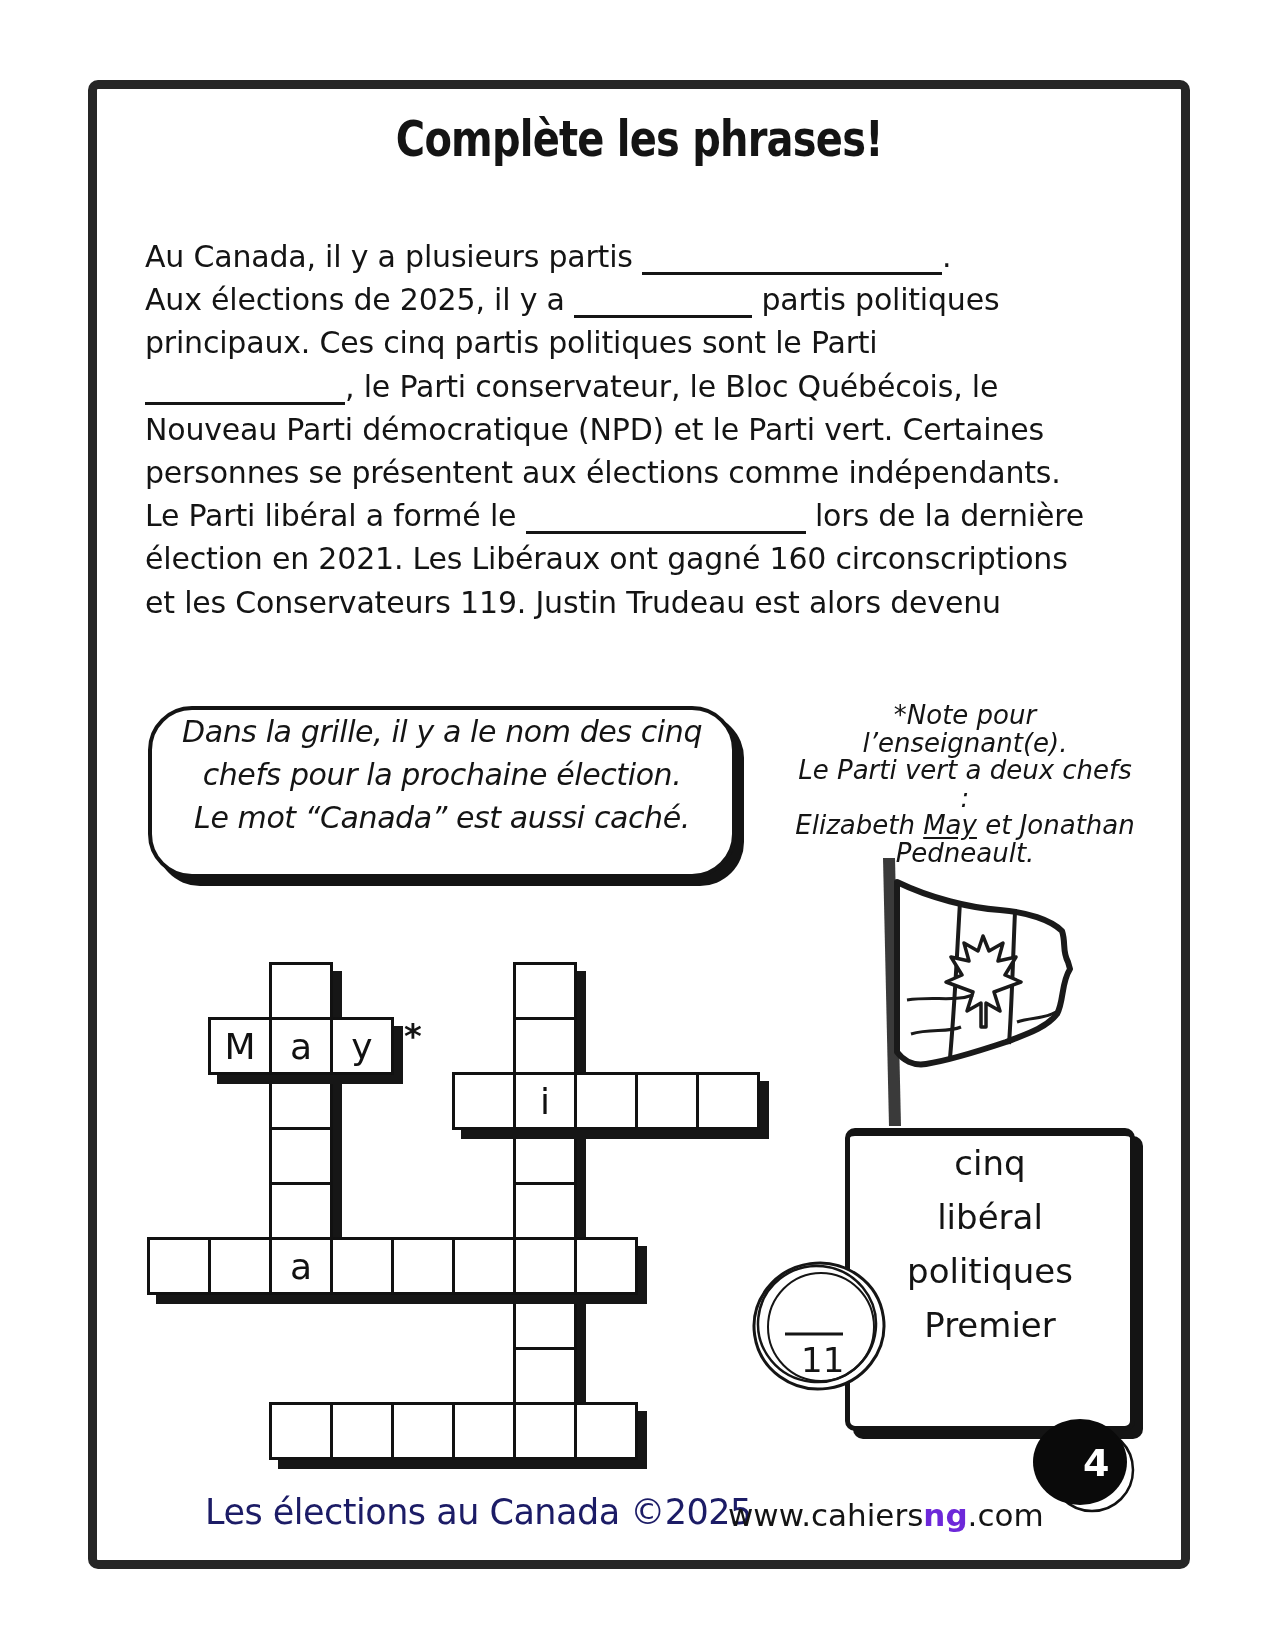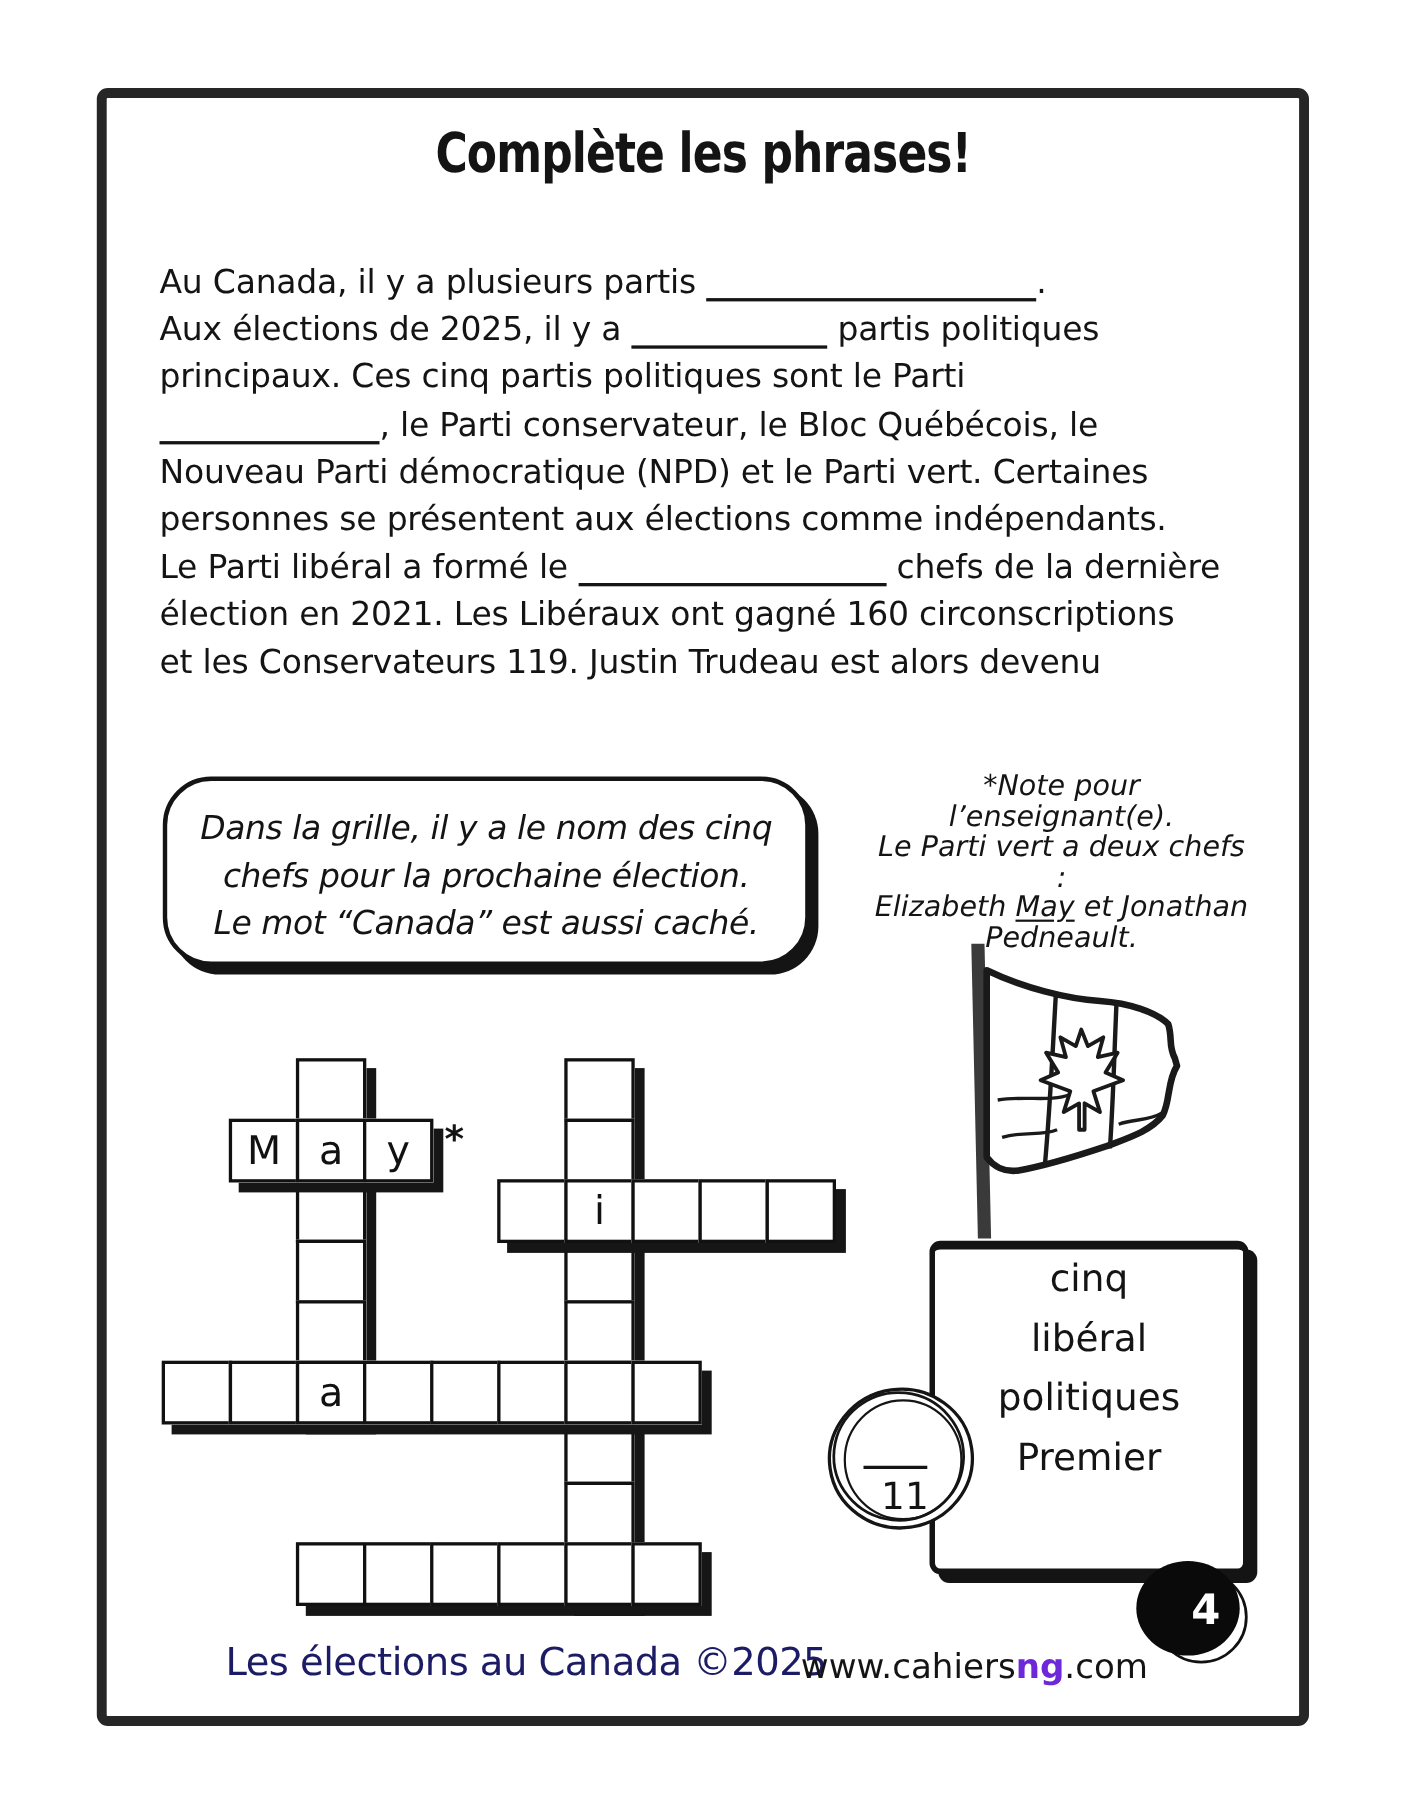--- a/index.html
+++ b/index.html
@@ -9,21 +9,21 @@
          border:9px solid #262626;border-radius:10px;box-sizing:border-box;}
   .title-wrap{position:absolute;left:88px;top:110px;width:1102px;text-align:center;}
   .title-wrap span{display:inline-block;font-size:50px;font-weight:700;letter-spacing:-1px;
          transform:scaleX(0.8);transform-origin:center;}
   .paragraph{position:absolute;left:145px;top:203px;width:1005px;
          font-size:30px;line-height:43.2px;letter-spacing:-0.2px;margin-top:32px;}
   .para-line{white-space:nowrap;}
   .blank{display:inline-block;height:30px;border-bottom:3.5px solid #151515;margin-bottom:-8px;}
   .bubble{position:absolute;left:148px;top:706px;width:588px;height:172px;box-sizing:border-box;
          border:4px solid #141414;border-radius:44px;background:#fff;
-         box-shadow:8px 8px 0 #141414;padding-top:22px;text-align:center;
+         box-shadow:8px 8px 0 #141414;text-align:center;
          font-size:30px;font-style:italic;line-height:43px;letter-spacing:-0.4px;}
   .note{position:absolute;left:790px;top:702px;width:350px;text-align:center;
          font-size:26px;font-style:italic;line-height:27.5px;}
   .note u{text-underline-offset:3px;}
   .flag-svg{position:absolute;left:855px;top:852px;}
   .wordbox{position:absolute;left:845px;top:1128px;width:290px;height:303px;box-sizing:border-box;
          border:5px solid #141414;border-top-width:8px;border-radius:10px;background:#fff;
          box-shadow:8px 8px 0 #141414;text-align:center;
          font-size:34px;line-height:54px;}
   .score-svg{position:absolute;left:745px;top:1250px;z-index:6;}
@@ -53,21 +53,21 @@
     <span>Complète les phrases!</span>
   </div>
 
   <div class="paragraph">
       <div class="para-line"><span>Au Canada, il y a plusieurs partis </span><span class="blank" style="width: 300px;"></span><span>.</span></div>
       <div class="para-line"><span>Aux élections de 2025, il y a  </span><span class="blank" style="width: 178px;"></span><span> partis politiques</span></div>
       <div class="para-line"><span>principaux. Ces cinq partis politiques sont le Parti</span></div>
       <div class="para-line"><span class="blank" style="width: 200px;"></span><span>,  le Parti conservateur, le Bloc Québécois, le</span></div>
       <div class="para-line"><span>Nouveau Parti démocratique (NPD) et le Parti vert. Certaines</span></div>
       <div class="para-line"><span>personnes se présentent aux élections comme indépendants.</span></div>
-      <div class="para-line"><span>Le Parti libéral a formé le </span><span class="blank" style="width: 280px;"></span><span> chefs de la dernière</span></div>
+      <div class="para-line"><span>Le Parti libéral a formé le </span><span class="blank" style="width: 280px;"></span><span> lors de la dernière</span></div>
       <div class="para-line"><span>élection en 2021. Les Libéraux ont gagné 160 circonscriptions</span></div>
       <div class="para-line"><span>et les Conservateurs 119. Justin Trudeau est alors devenu</span></div>
     </div>
 
   <div class="bubble">
       <div>Dans la grille, il y a le nom des cinq</div>
       <div>chefs pour la prochaine élection.</div>
       <div>Le mot “Canada” est aussi caché.</div>
     </div>
 

